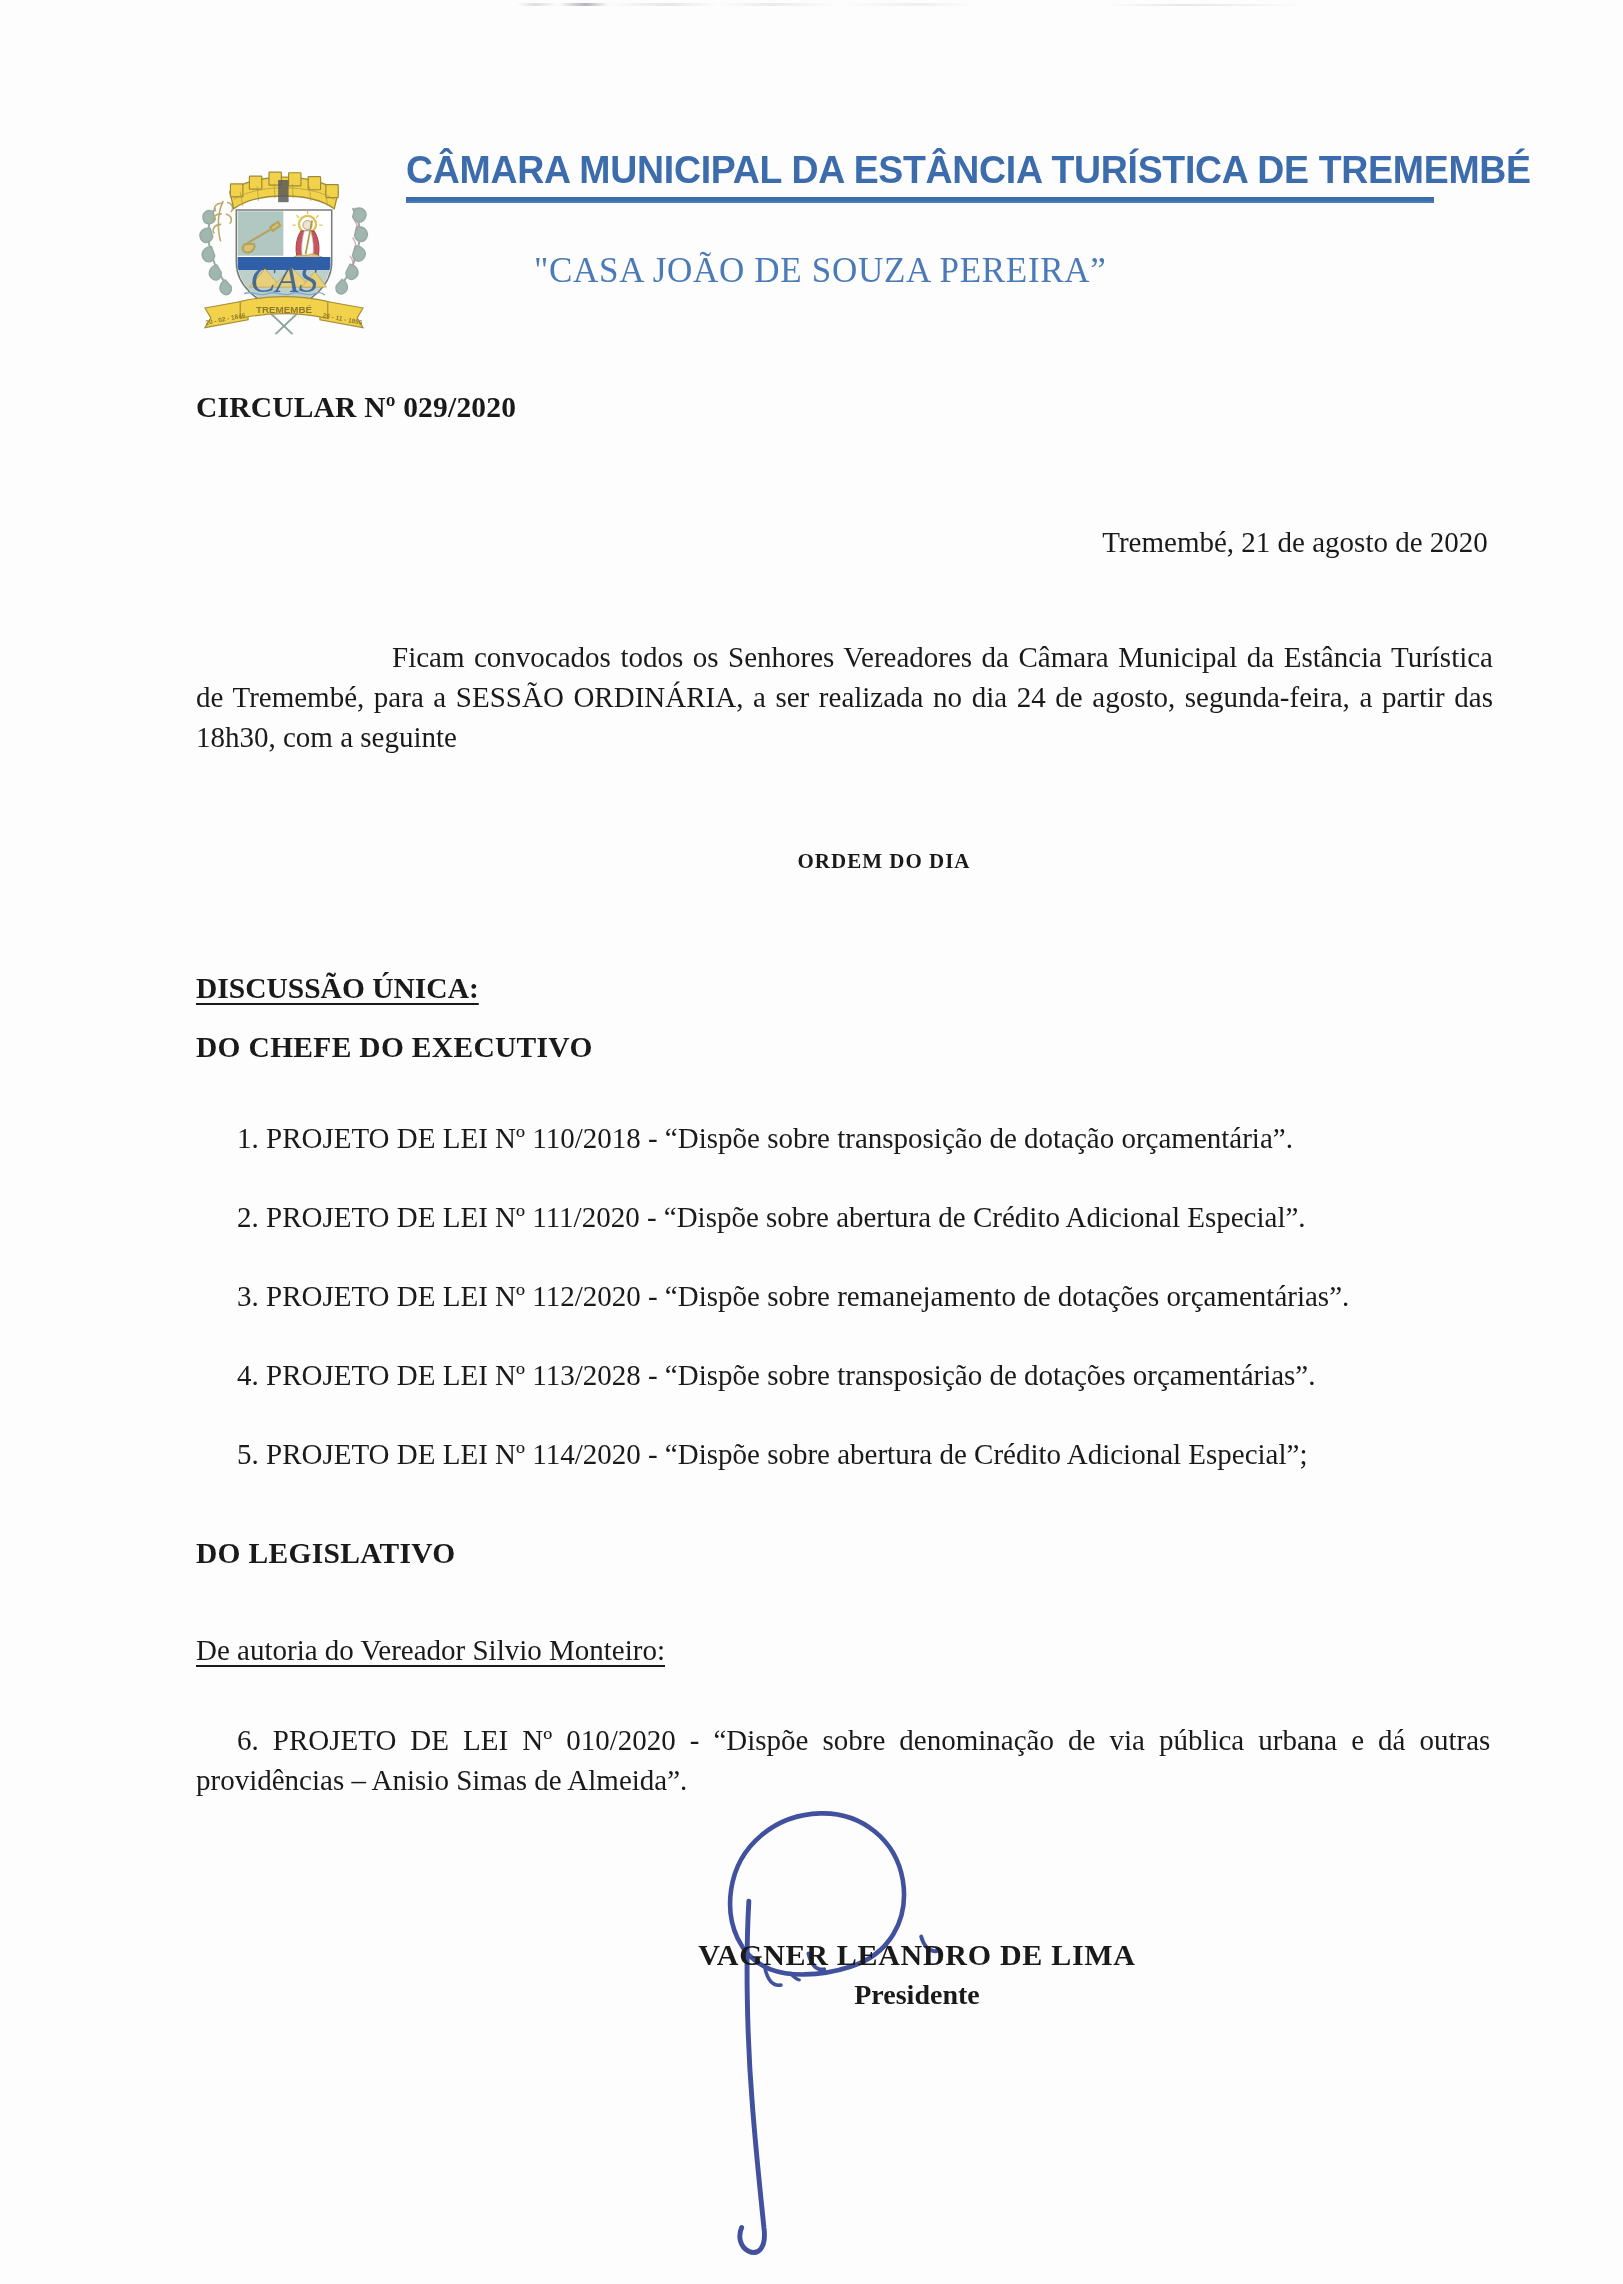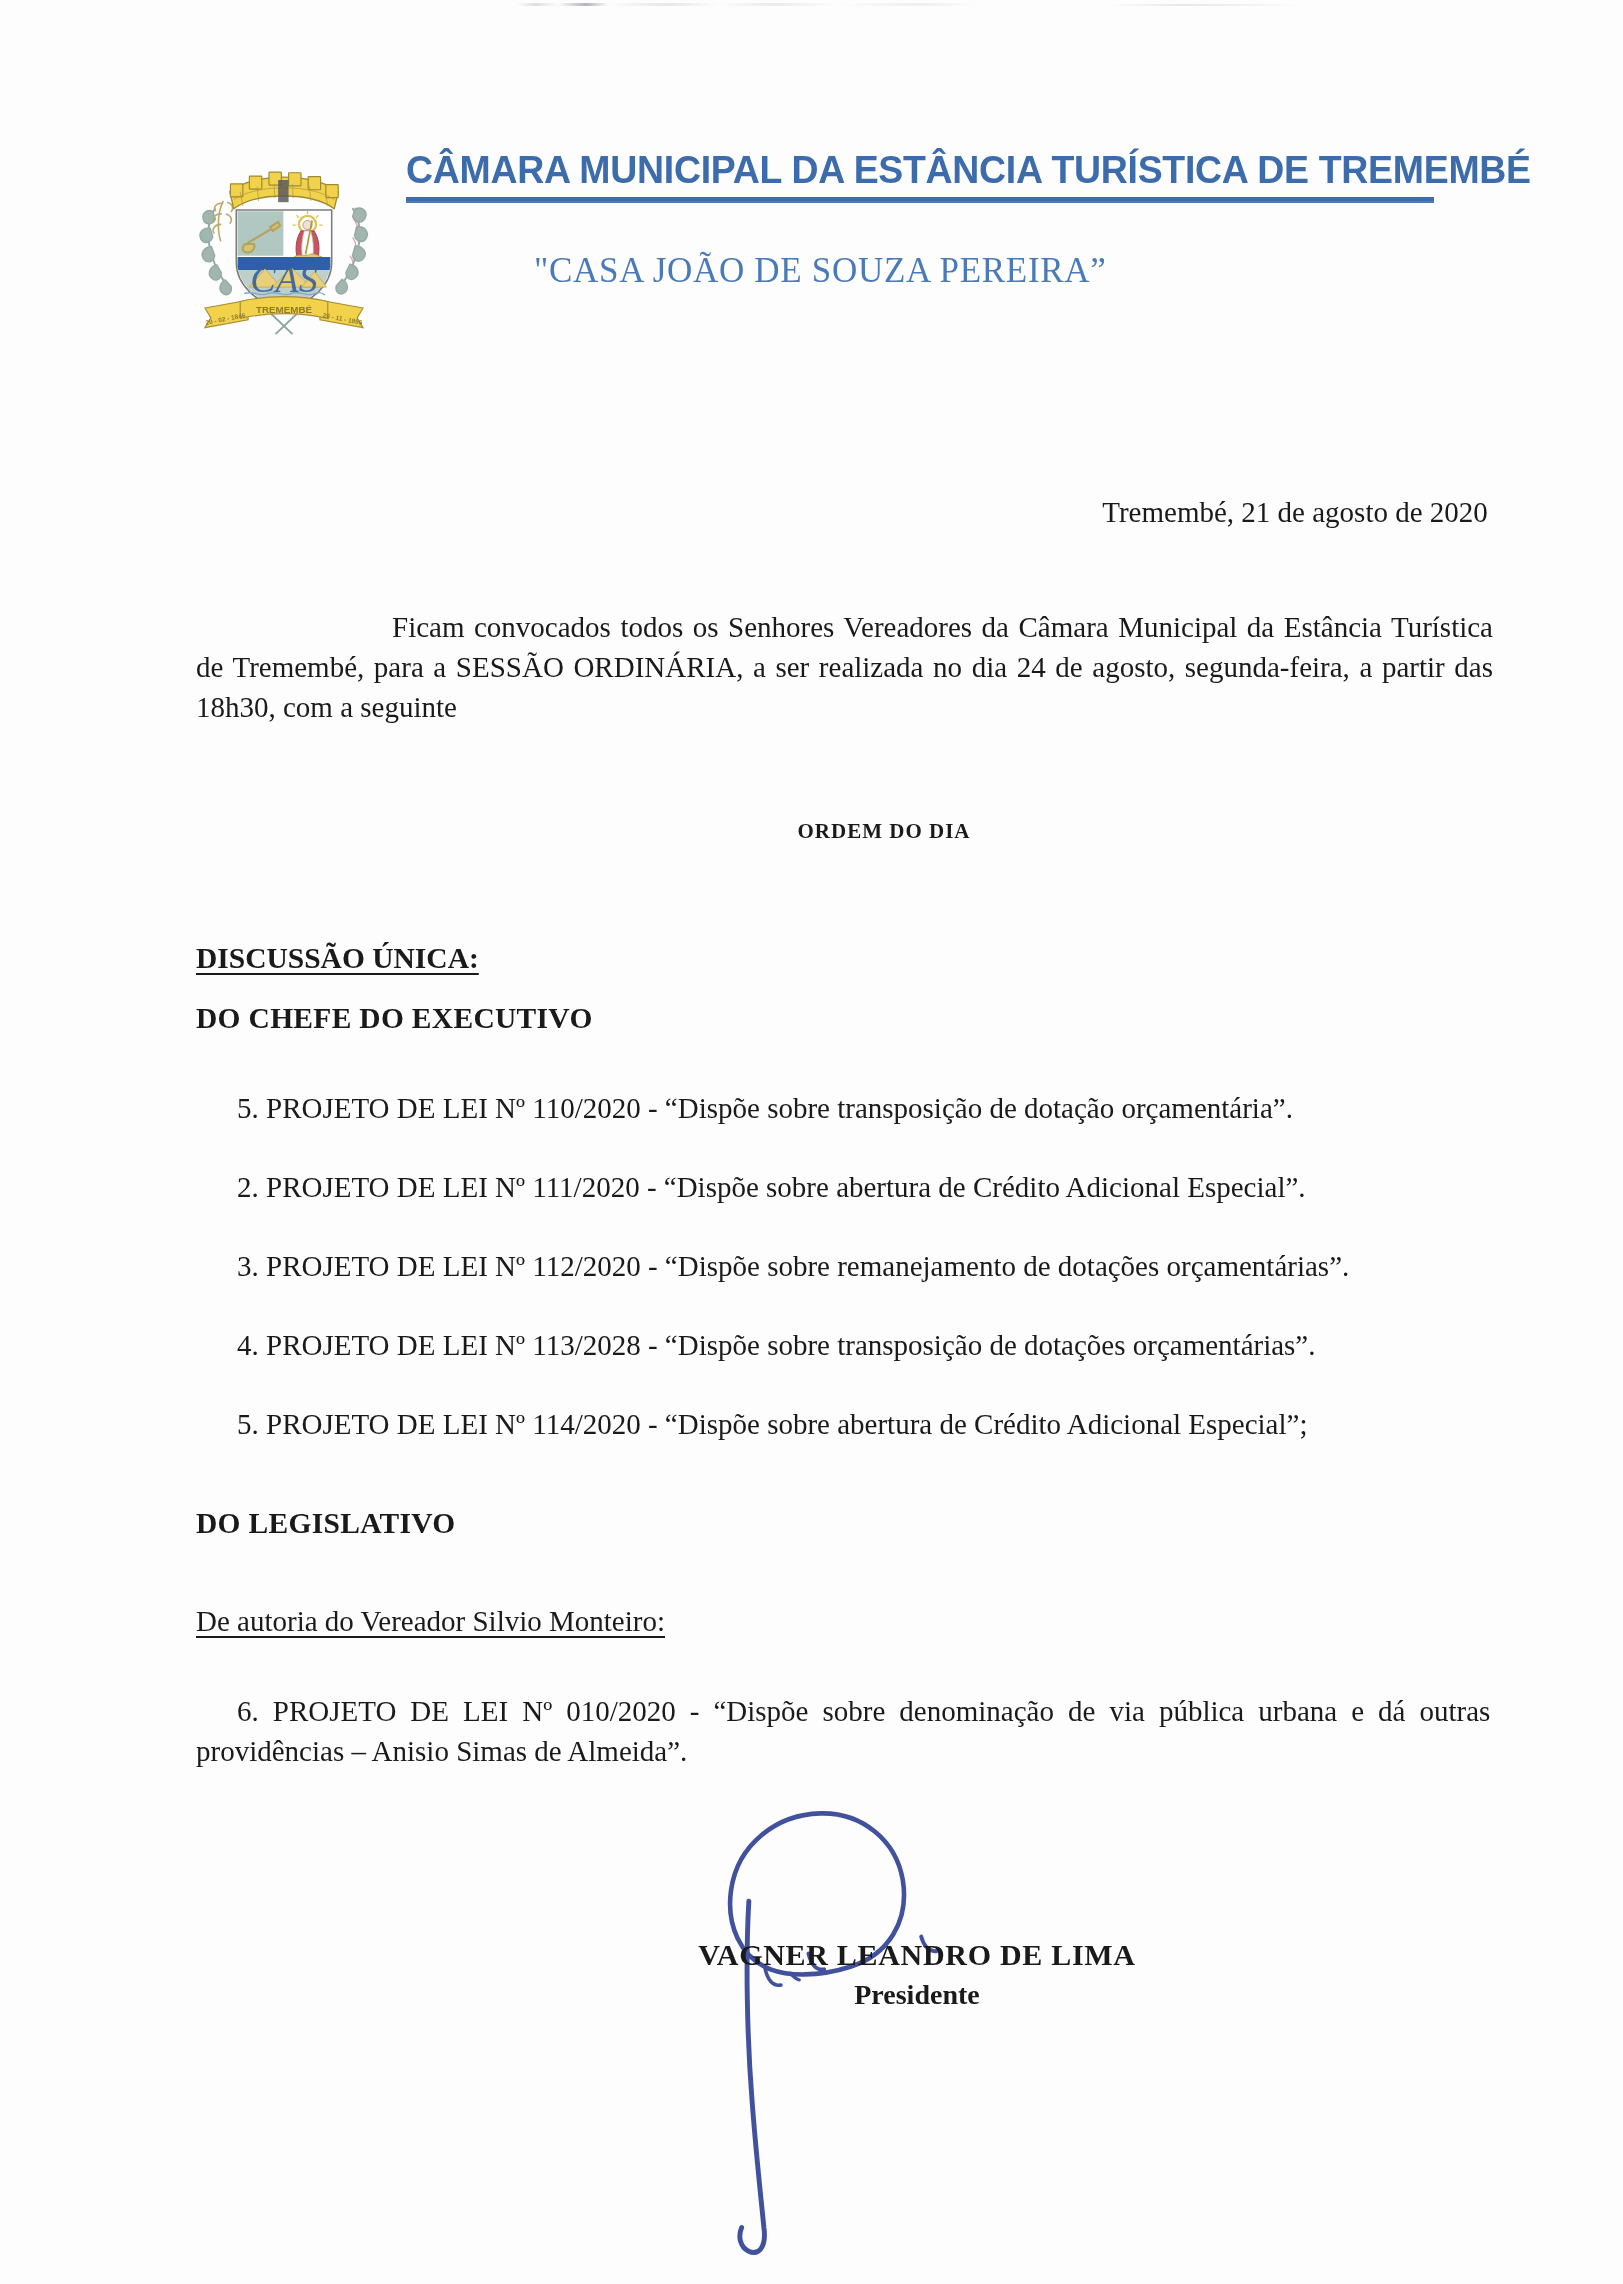--- a/index.html
+++ b/index.html
@@ -349,34 +349,35 @@
 
     <div class="header-text">
       <div class="org-title">CÂMARA MUNICIPAL DA ESTÂNCIA TURÍSTICA DE TREMEMBÉ</div>
       <div class="org-rule"></div>
       <div class="org-subtitle">"CASA JOÃO DE SOUZA PEREIRA”</div>
     </div>
   </div>
 
   <div class="body-area">
 
+    <div class="circular-no">CIRCULAR Nº 029/2020</div>
 
     <div class="date-line">Tremembé, 21 de agosto de 2020</div>
 
     <div class="convocation">Ficam convocados todos os Senhores Vereadores da Câmara Municipal da Estância Turística de Tremembé, para a SESSÃO ORDINÁRIA, a ser realizada no dia 24 de agosto, segunda-feira, a partir das 18h30, com a seguinte</div>
 
     <div class="ordem-do-dia">ORDEM DO DIA</div>
 
     <div>
       <span class="discussao">DISCUSSÃO ÚNICA:</span>
     </div>
 
     <div class="section-head exec">DO CHEFE DO EXECUTIVO</div>
 
-    <div class="item first">5. PROJETO DE LEI Nº 110/2020 - “Dispõe sobre transposição de dotação orçamentária”.</div>
+    <div class="item first">1. PROJETO DE LEI Nº 110/2018 - “Dispõe sobre transposição de dotação orçamentária”.</div>
     <div class="item">2. PROJETO DE LEI Nº 111/2020 - “Dispõe sobre abertura de Crédito Adicional Especial”.</div>
     <div class="item">3. PROJETO DE LEI Nº 112/2020 - “Dispõe sobre remanejamento de dotações orçamentárias”.</div>
     <div class="item">4. PROJETO DE LEI Nº 113/2028 - “Dispõe sobre transposição de dotações orçamentárias”.</div>
     <div class="item">5. PROJETO DE LEI Nº 114/2020 - “Dispõe sobre abertura de Crédito Adicional Especial”;</div>
 
     <div class="section-head legis">DO LEGISLATIVO</div>
 
     <div>
       <span class="author-line">De autoria do Vereador Silvio Monteiro:</span>
     </div>

